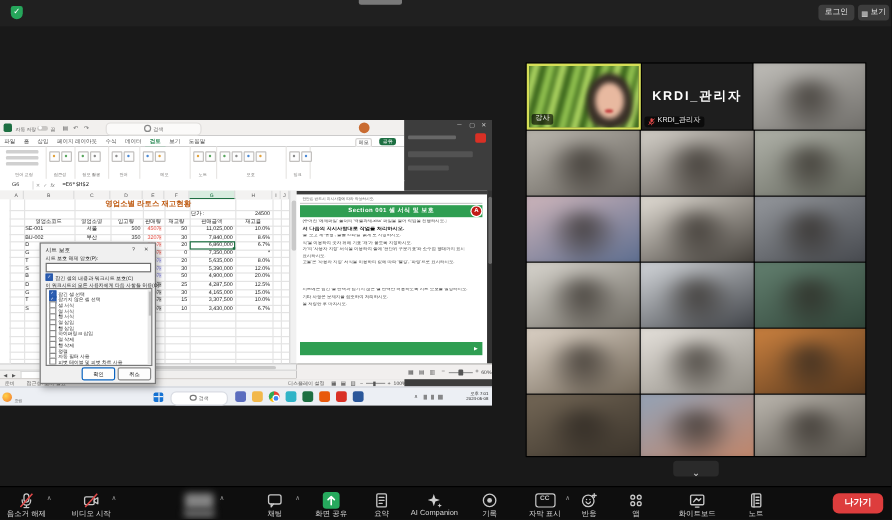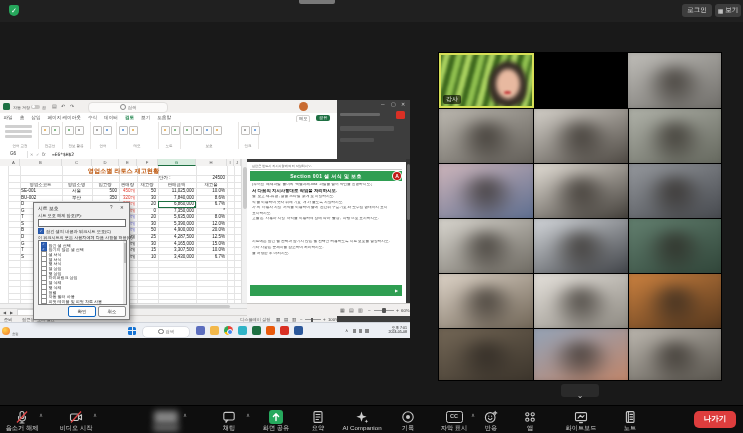--- a/index.html
+++ b/index.html
@@ -575,20 +575,31 @@
   <div class="abs tile" style="left:439px;top:53px;width:95px;height:55px;border:2px solid #d6df57;box-sizing:border-box;">
     <div class="bg" style="background:repeating-linear-gradient(105deg,#8fbf4e 0 6px,#4d7a26 6px 10px,#a8d05e 10px 16px,#3f6a1e 16px 22px);filter:blur(1.6px);"></div>
     <div class="abs" style="left:48px;top:6px;width:38px;height:46px;background:#3a3028;border-radius:50% 50% 40% 40%;filter:blur(2px);"></div>
     <div class="abs" style="left:55px;top:14px;width:24px;height:30px;background:#e8b9a0;border-radius:50%;filter:blur(2px);"></div>
     <div class="abs" style="left:63px;top:36px;width:7px;height:3px;background:#c23b3b;border-radius:50%;filter:blur(1px);"></div>
     <div class="chip abs" style="left:2px;bottom:2px;">
       <span>강사</span>
     </div>
   </div>
 
+  <div class="abs" style="left:535px;top:53px;width:92px;height:55px;background:#1e1e1e;">
+    <div class="abs" style="left:0;top:20px;width:92px;text-align:center;font-size:10.5px;font-weight:bold;color:#fff;letter-spacing:1.5px;white-space:nowrap;">KRDI_관리자</div>
+    <div class="chip abs" style="left:2px;bottom:2px;">
+      <svg width="6" height="7" viewBox="0 0 6 7">
+          <rect x="2" y="0.5" width="2" height="3.4" rx="1" fill="#e04848"></rect>
+          <path d="M1 3.2a2 2 0 0 0 4 0M3 5.4v1" stroke="#e04848" stroke-width=".7" fill="none"></path>
+          <line x1="0.5" y1="6" x2="5.5" y2="0.8" stroke="#e04848" stroke-width=".8"></line>
+        </svg>
+      <span>KRDI_관리자</span>
+    </div>
+  </div>
 
   <div class="abs" style="left:561px;top:384px;width:38px;height:13px;background:#2a2a2a;border-radius:3px;text-align:center;">
     <span style="color:#c4c4c4;font-size:8px;line-height:12px;">⌄</span>
   </div>
 
   <div class="abs" id="meetingToolbar" style="left:0;top:405px;width:743px;height:28px;background:#0e0e0e;border-top:1px solid #000;">
     <div class="abs flex" style="left:694px;top:4.5px;width:42px;height:17px;background:#dd3d3d;border-radius:5px;justify-content:center;">
       <span style="font-size:7.5px;font-weight:bold;color:#fff;">나가기</span>
     </div>
   <div class="tb-item" style="left: 22px; top: 4px;">

